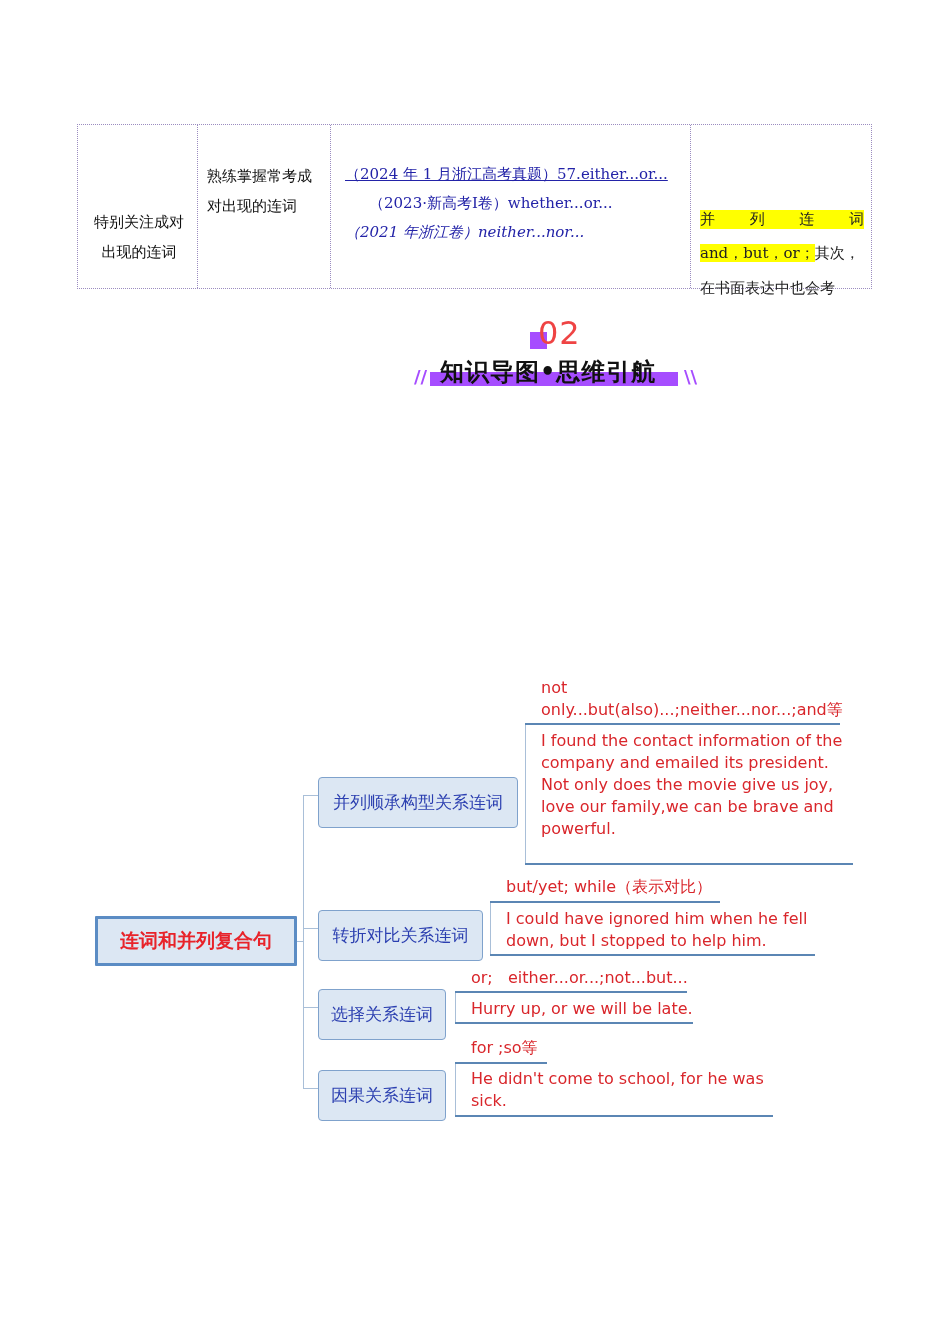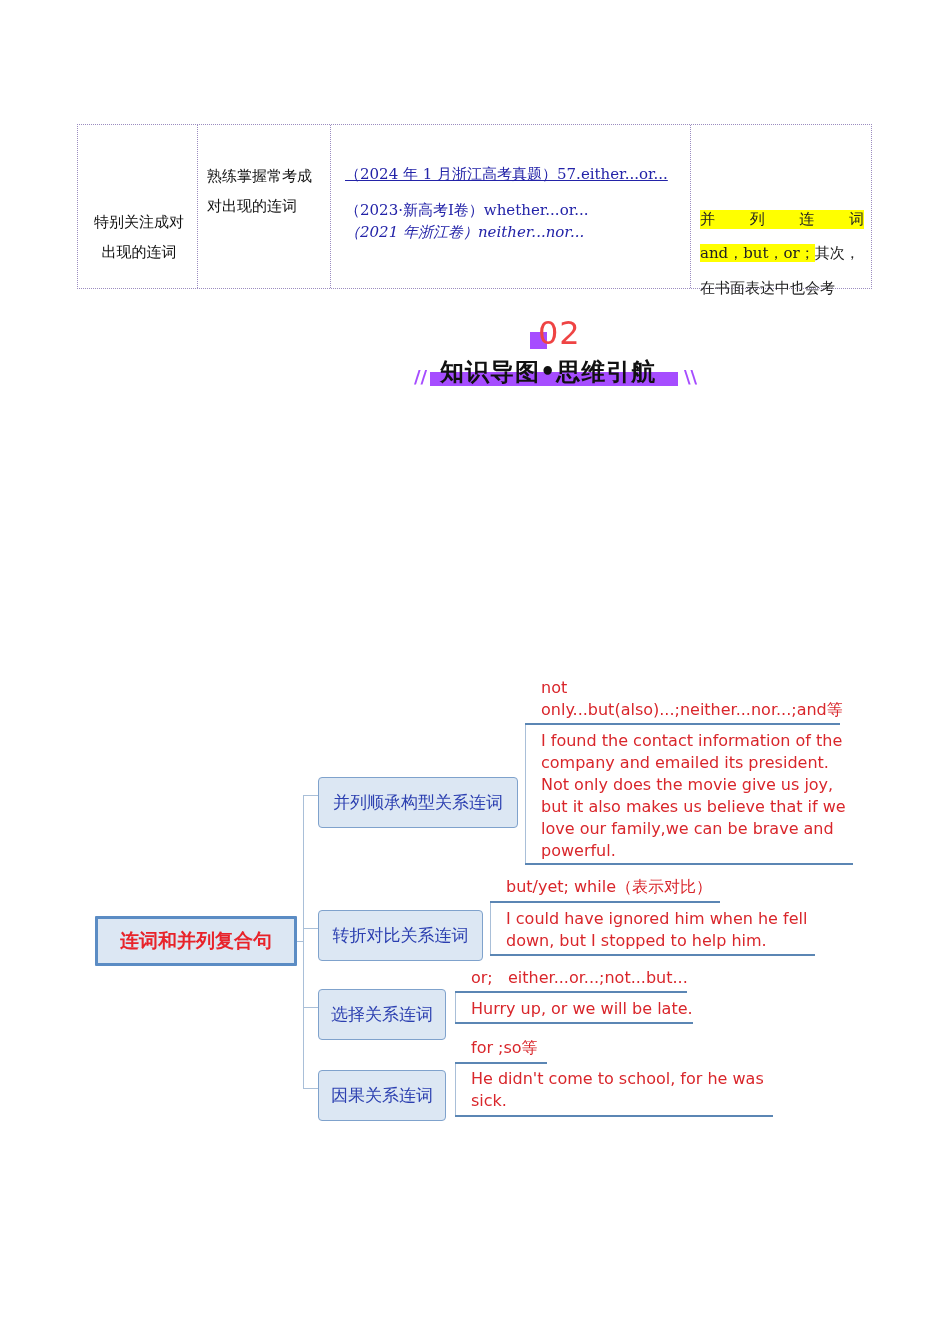--- a/index.html
+++ b/index.html
@@ -41,21 +41,21 @@
 
 <div class="tbl">
   <div class="cell c1">
     <div class="txt">特别关注成对出现的连词</div>
   </div>
   <div class="cell c2">
     <div class="txt">熟练掌握常考成对出现的连词</div>
   </div>
   <div class="cell c3">
     <div class="line" style="top:40px;text-decoration:underline;">（2024 年 1 月浙江高考真题）57.either...or...</div>
-    <div class="line" style="top:76px;">（2023·新高考Ⅰ卷）whether...or...</div>
+    <div class="line" style="top:69px;margin-left:24px;">（2023·新高考Ⅰ卷）whether...or...</div>
     <div class="line" style="top:98px;font-style:italic;">（2021 年浙江卷）neither...nor...</div>
   </div>
   <div class="cell c4">
     <div class="row spread hl" style="top:85px;">
       <span>并</span>
       <span>列</span>
       <span>连</span>
       <span>词</span>
     </div>
     <div class="row" style="top:119px;">
@@ -85,21 +85,20 @@
 <div class="abs red" style="left:541px; top:677px; white-space:nowrap;">
   <div>not</div>
   <div>only...but(also)...;neither...nor...;and等</div>
 </div>
 <div class="abs uline" style="left:525px; top:723px; width:315px;"></div>
 <div class="abs bracket" style="left:525px; top:725px; height:139px;"></div>
 <div class="abs red" style="left:541px; top:730px; white-space:nowrap;">
   <div>I found the contact information of the</div>
   <div>company and emailed its president.</div>
   <div>Not only does the movie give us joy,</div>
-  <div>but it also makes us believe that if we</div>
   <div>love our family,we can be brave and</div>
   <div>powerful.</div>
 </div>
 <div class="abs uline" style="left:525px; top:863px; width:328px;"></div>
 
 <div class="abs branch" style="left:318px; top:910px; width:165px;">转折对比关系连词</div>
 <div class="abs red" style="left:506px; top:876px; white-space:nowrap;">but/yet; while（表示对比）</div>
 <div class="abs uline" style="left:490px; top:901px; width:230px;"></div>
 <div class="abs bracket" style="left:490px; top:903px; height:52px;"></div>
 <div class="abs red" style="left:506px; top:908px; white-space:nowrap;">

